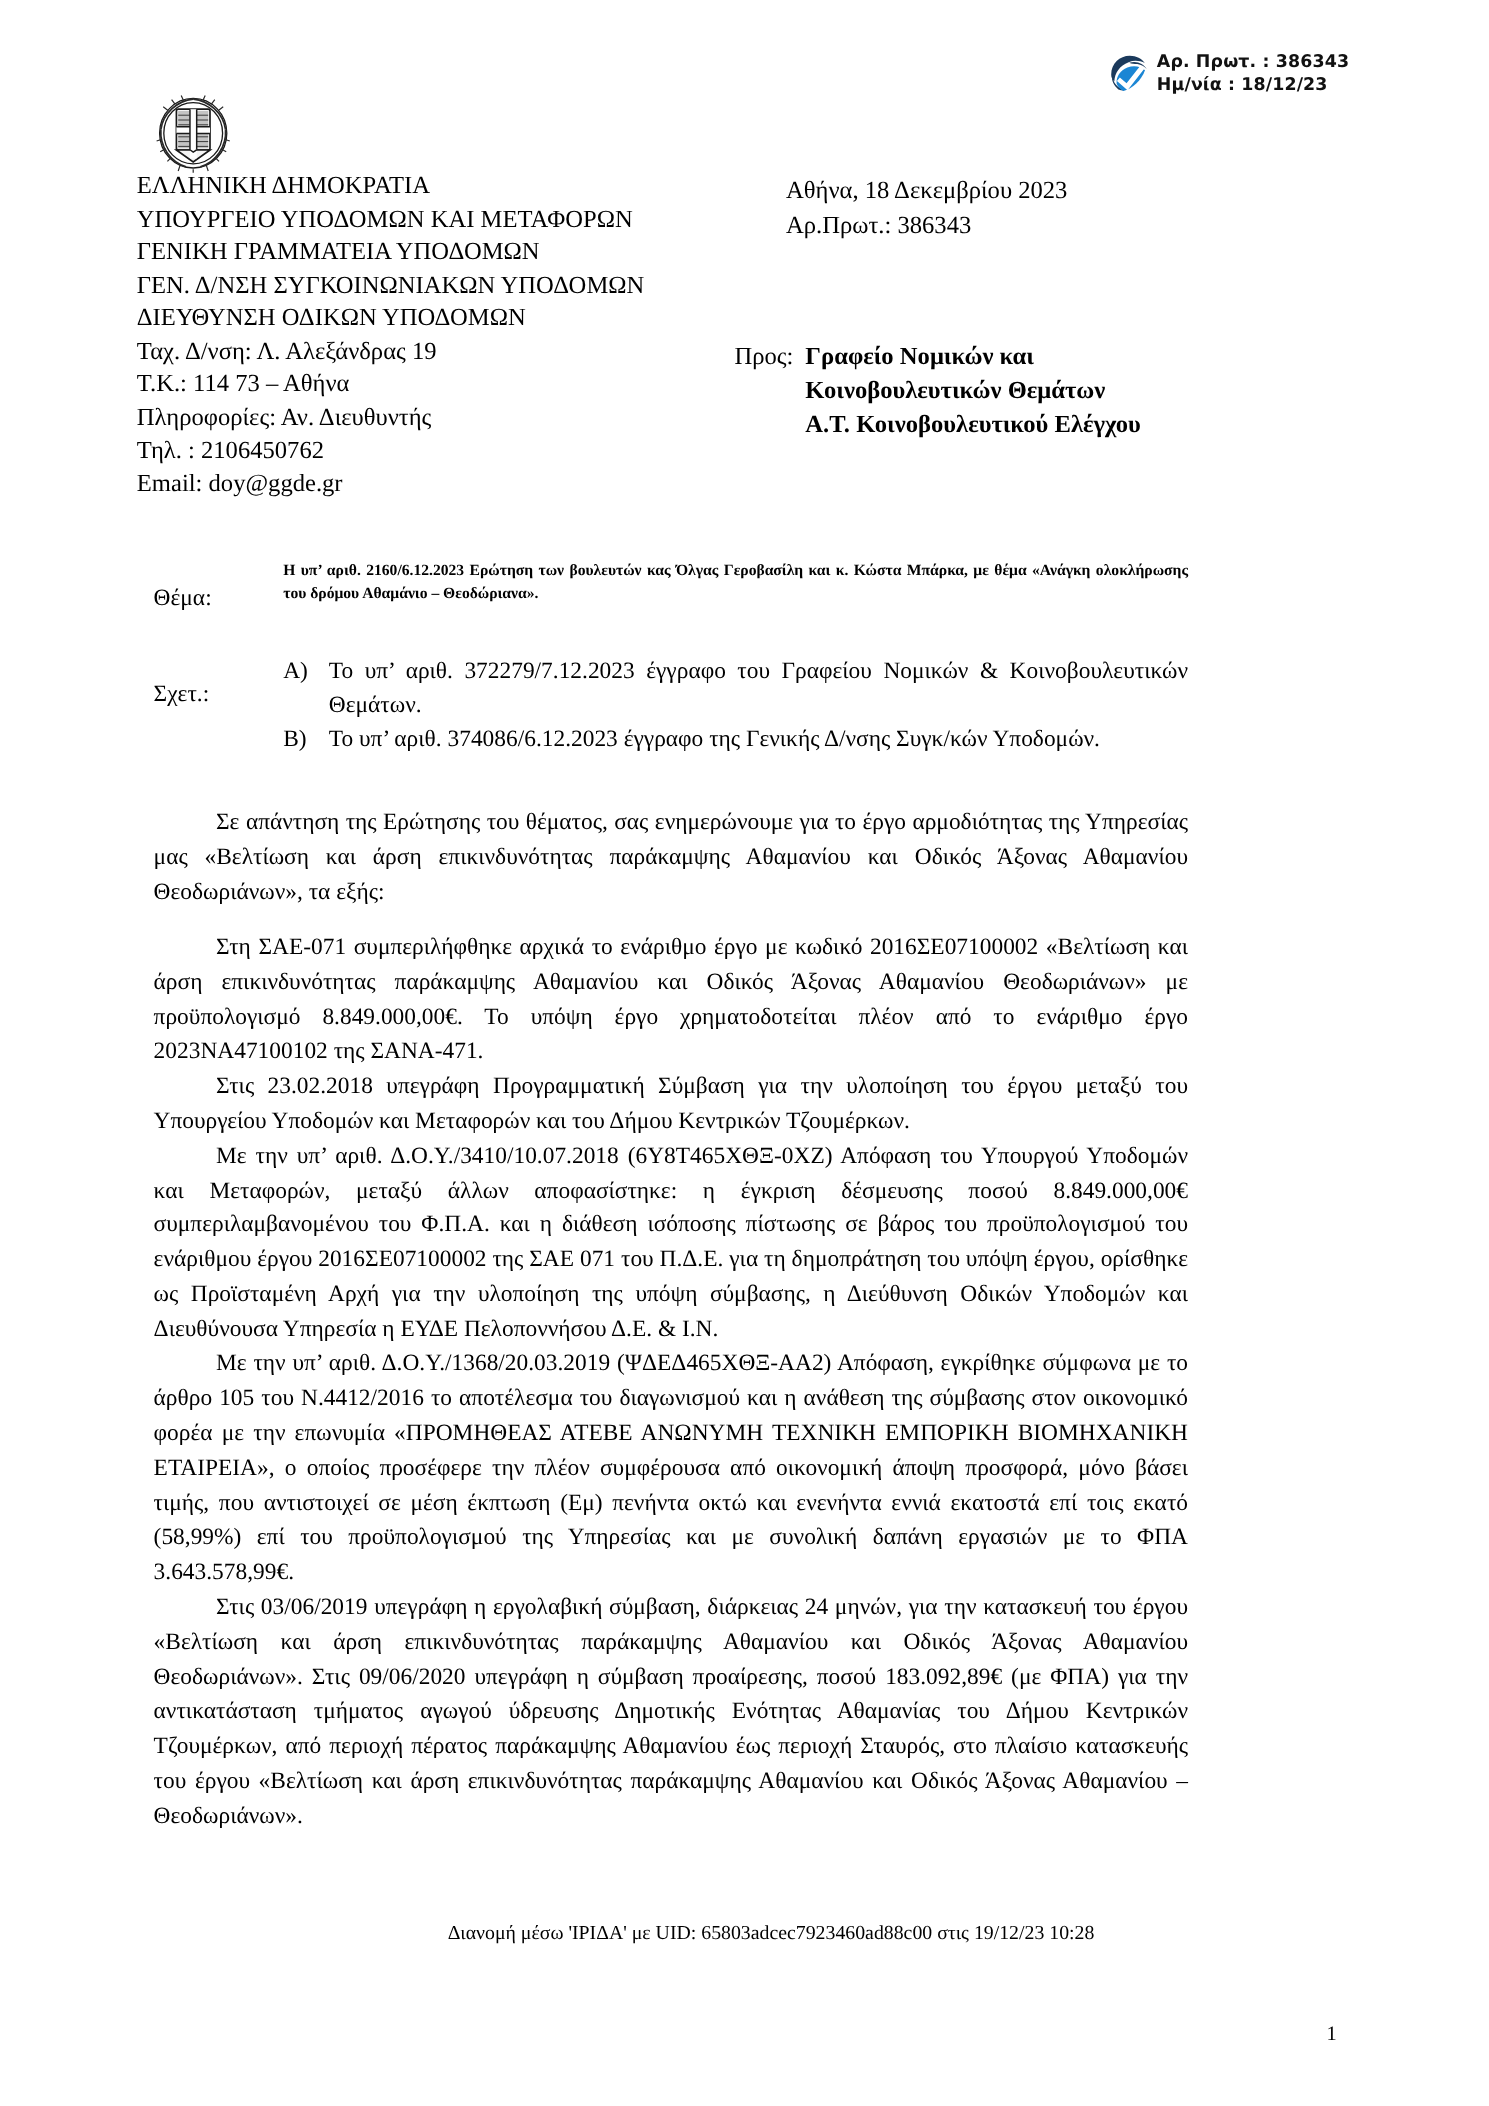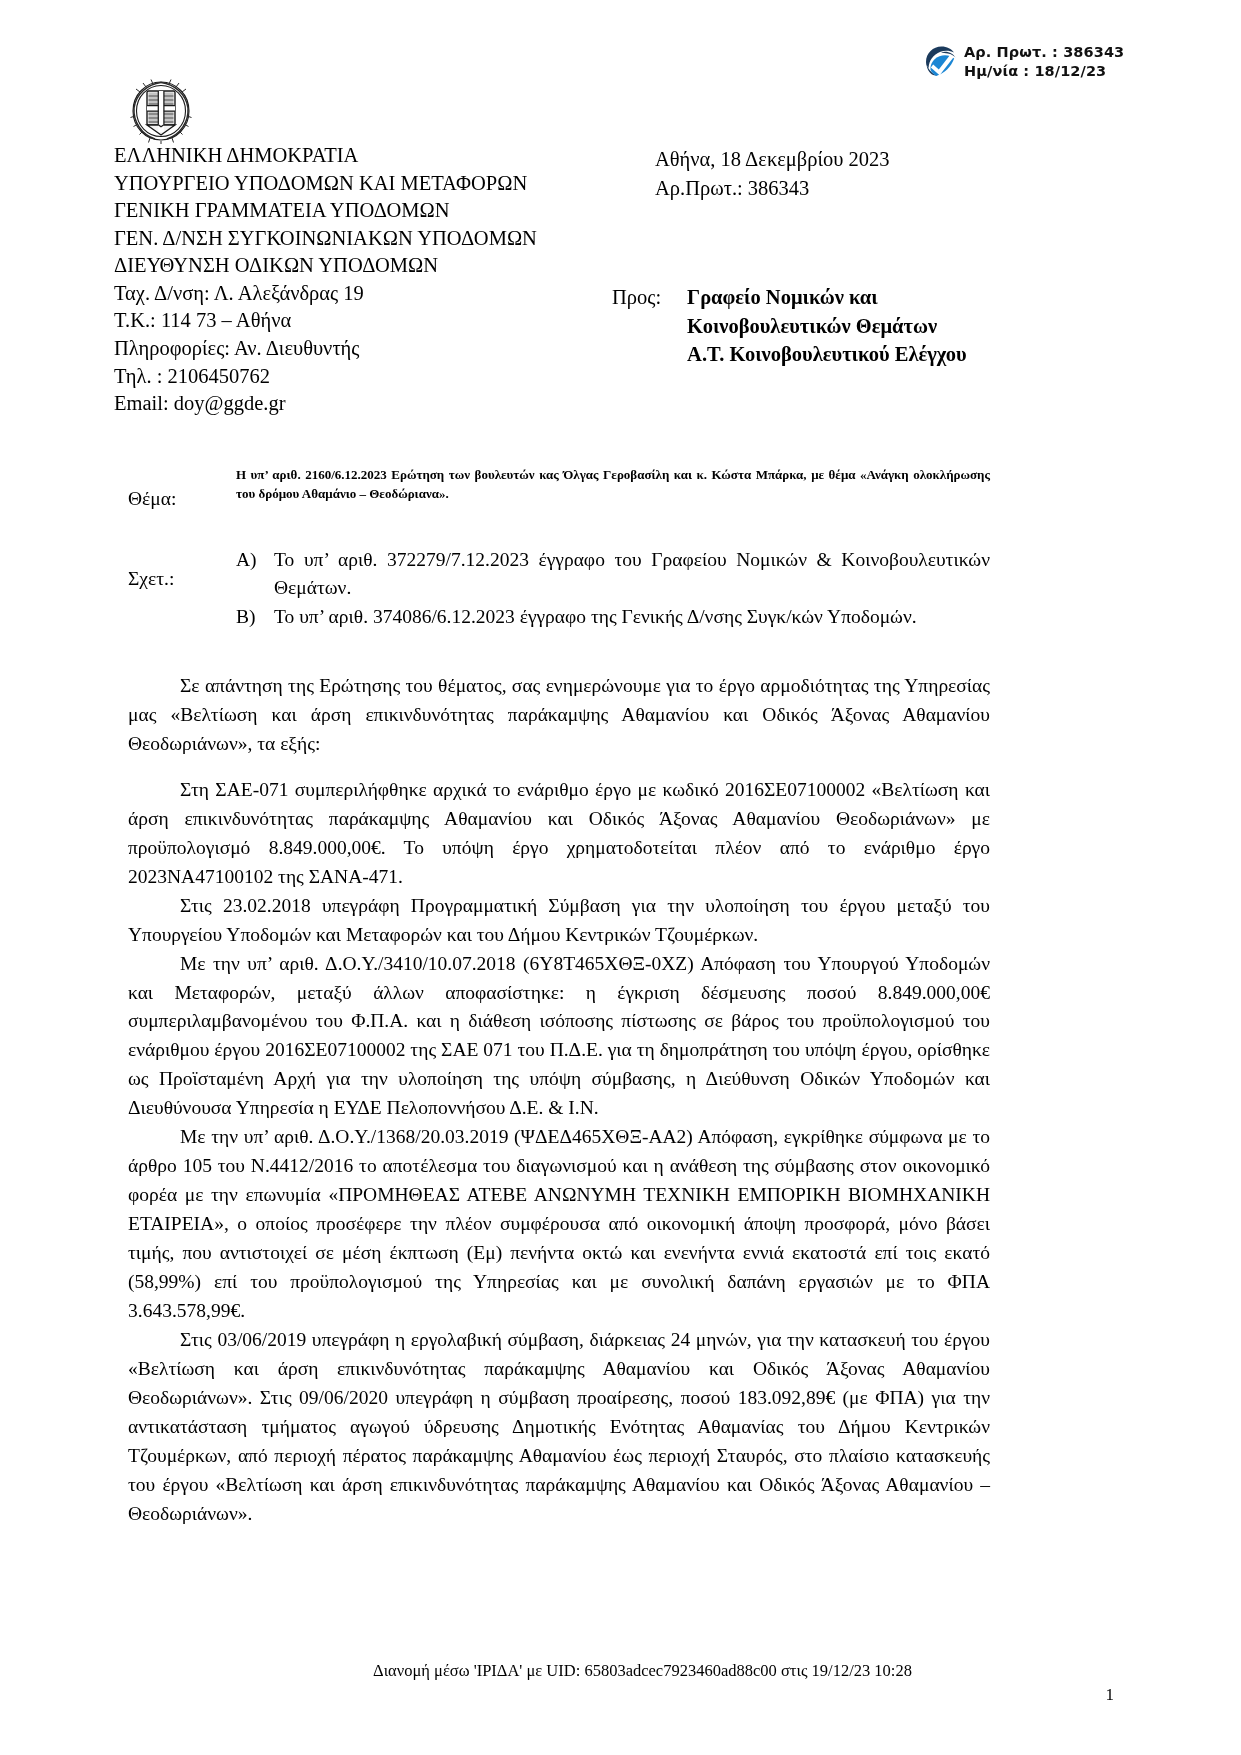--- a/index.html
+++ b/index.html
@@ -80,21 +80,21 @@
     position: absolute;
     top: 283px;
     left: 612px;
     font-size: 20.5px;
     line-height: 1.40;
     display: flex;
     gap: 10px;
   }
   .recipient .to-label { font-weight: normal; white-space: nowrap; }
   .recipient .to-lines { font-weight: bold; }
-  .recipient .to-lines .ln { white-space: nowrap; margin-left: 16px; }
+  .recipient .to-lines .ln { white-space: nowrap; }
 
   
   .subject {
     position: absolute;
     top: 466px;
     left: 128px;
     width: 862px;
     display: flex;
   }
   .subject .lbl {
@@ -155,21 +155,21 @@
     text-indent: 52px;
   }
   .body p.gap { margin-top: 17px; }
   sup { font-size: 0.68em; vertical-align: super; line-height: 0; }
 
   
   .footer-note {
     position: absolute;
     left: 0;
     right: 0;
-    top: 1661px;
+    top: 1601px;
     text-align: center;
     font-size: 16.5px;
     padding-left: 44px;
   }
   .page-number {
     position: absolute;
     right: 127px;
     top: 1685px;
     font-size: 17px;
   }

